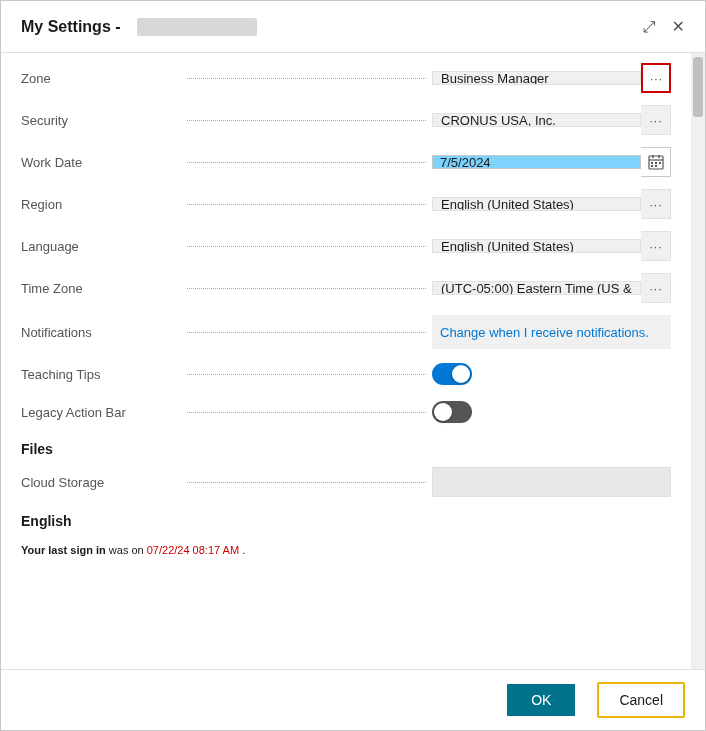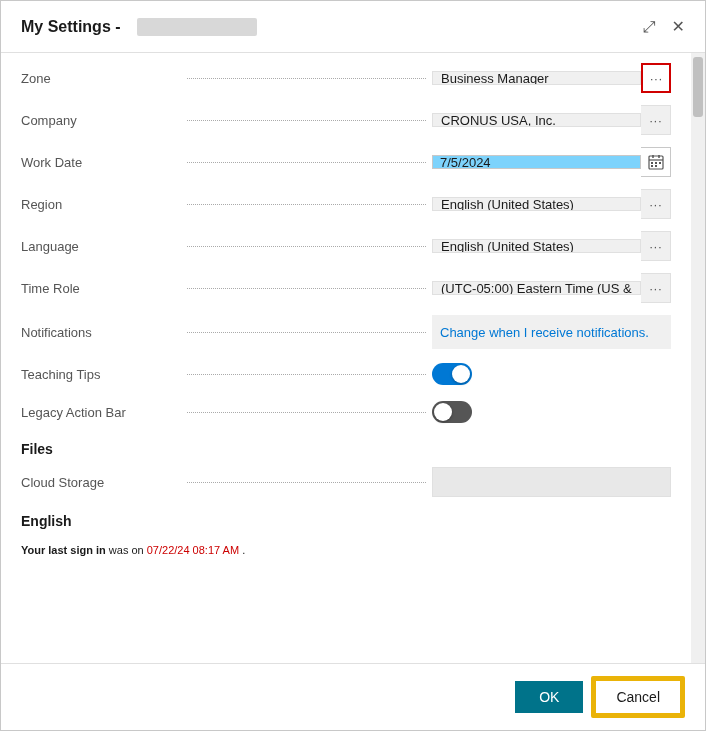--- a/index.html
+++ b/index.html
@@ -221,26 +221,27 @@
       border: none;
       padding: 8px 24px;
       font-size: 14px;
       cursor: pointer;
       font-family: inherit;
       border-radius: 0;
     }
     .btn-cancel {
       background: #fff;
       color: #1a1a1a;
-      border: 5px solid #eab308;
+      border: 2px solid #eab308;
       padding: 8px 20px;
       font-size: 14px;
       cursor: pointer;
       font-family: inherit;
       border-radius: 2px;
+      margin-left: 14px;
     }
 
     
     .content-area::-webkit-scrollbar { width: 12px; }
     .content-area::-webkit-scrollbar-track { background: #f0f0f0; }
     .content-area::-webkit-scrollbar-thumb { background: #c8c8c8; border: 2px solid #f0f0f0; }
 
     .fake-scrollbar {
       width: 14px;
       background: #f0f0f0;
@@ -278,21 +279,21 @@
       <div class="field-row">
         <span class="field-label">Zone</span>
         <span class="dotted-line"></span>
         <div class="field-value-container">
           <input type="text" class="field-input" value="Business Manager" readonly="" style="">
           <button class="field-btn highlighted">···</button>
         </div>
       </div>
 
       <div class="field-row">
-        <span class="field-label">Company</span>
+        <span class="field-label">Security</span>
         <span class="dotted-line"></span>
         <div class="field-value-container">
           <input type="text" class="field-input" value="CRONUS USA, Inc." readonly="" style="">
           <button class="field-btn">···</button>
         </div>
       </div>
 
       <div class="field-row">
         <span class="field-label">Work Date</span>
         <span class="dotted-line"></span>
@@ -326,21 +327,21 @@
       <div class="field-row">
         <span class="field-label">Language</span>
         <span class="dotted-line"></span>
         <div class="field-value-container">
           <input type="text" class="field-input" value="English (United States)" readonly="" style="">
           <button class="field-btn">···</button>
         </div>
       </div>
 
       <div class="field-row">
-        <span class="field-label">Time Role</span>
+        <span class="field-label">Time Zone</span>
         <span class="dotted-line"></span>
         <div class="field-value-container">
           <input type="text" class="field-input" value="(UTC-05:00) Eastern Time (US &amp; Canada)" readonly="" style="">
           <button class="field-btn">···</button>
         </div>
       </div>
 
       <div class="field-row">
         <span class="field-label">Notifications</span>
         <span class="dotted-line"></span>

